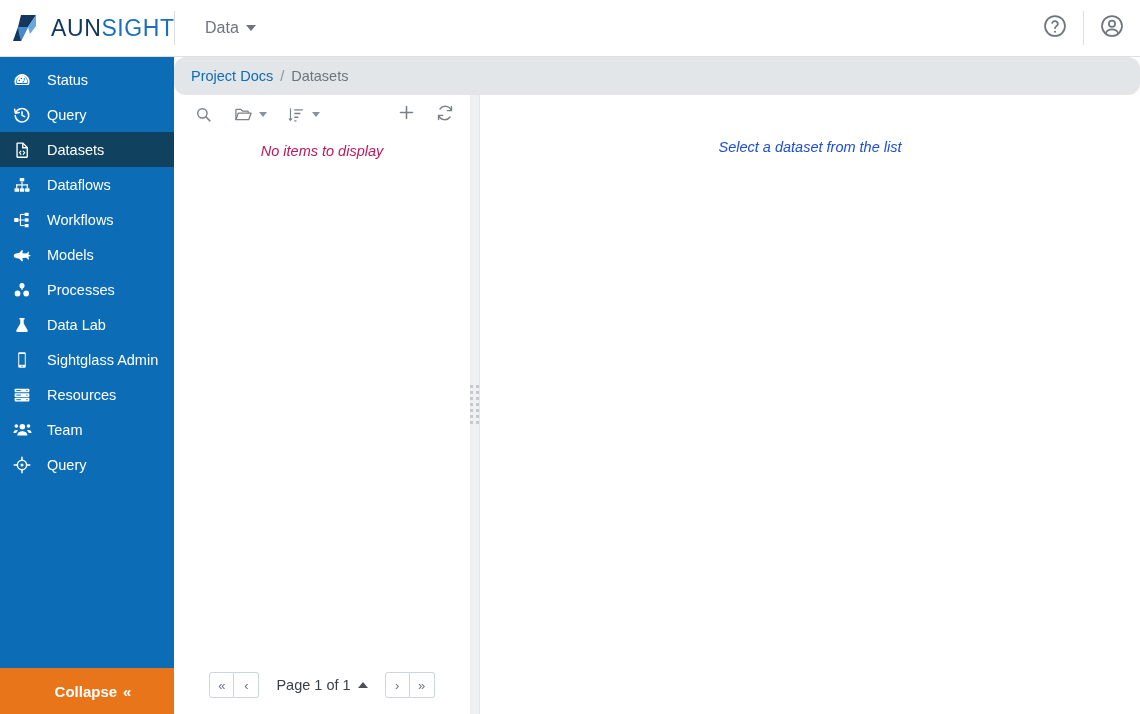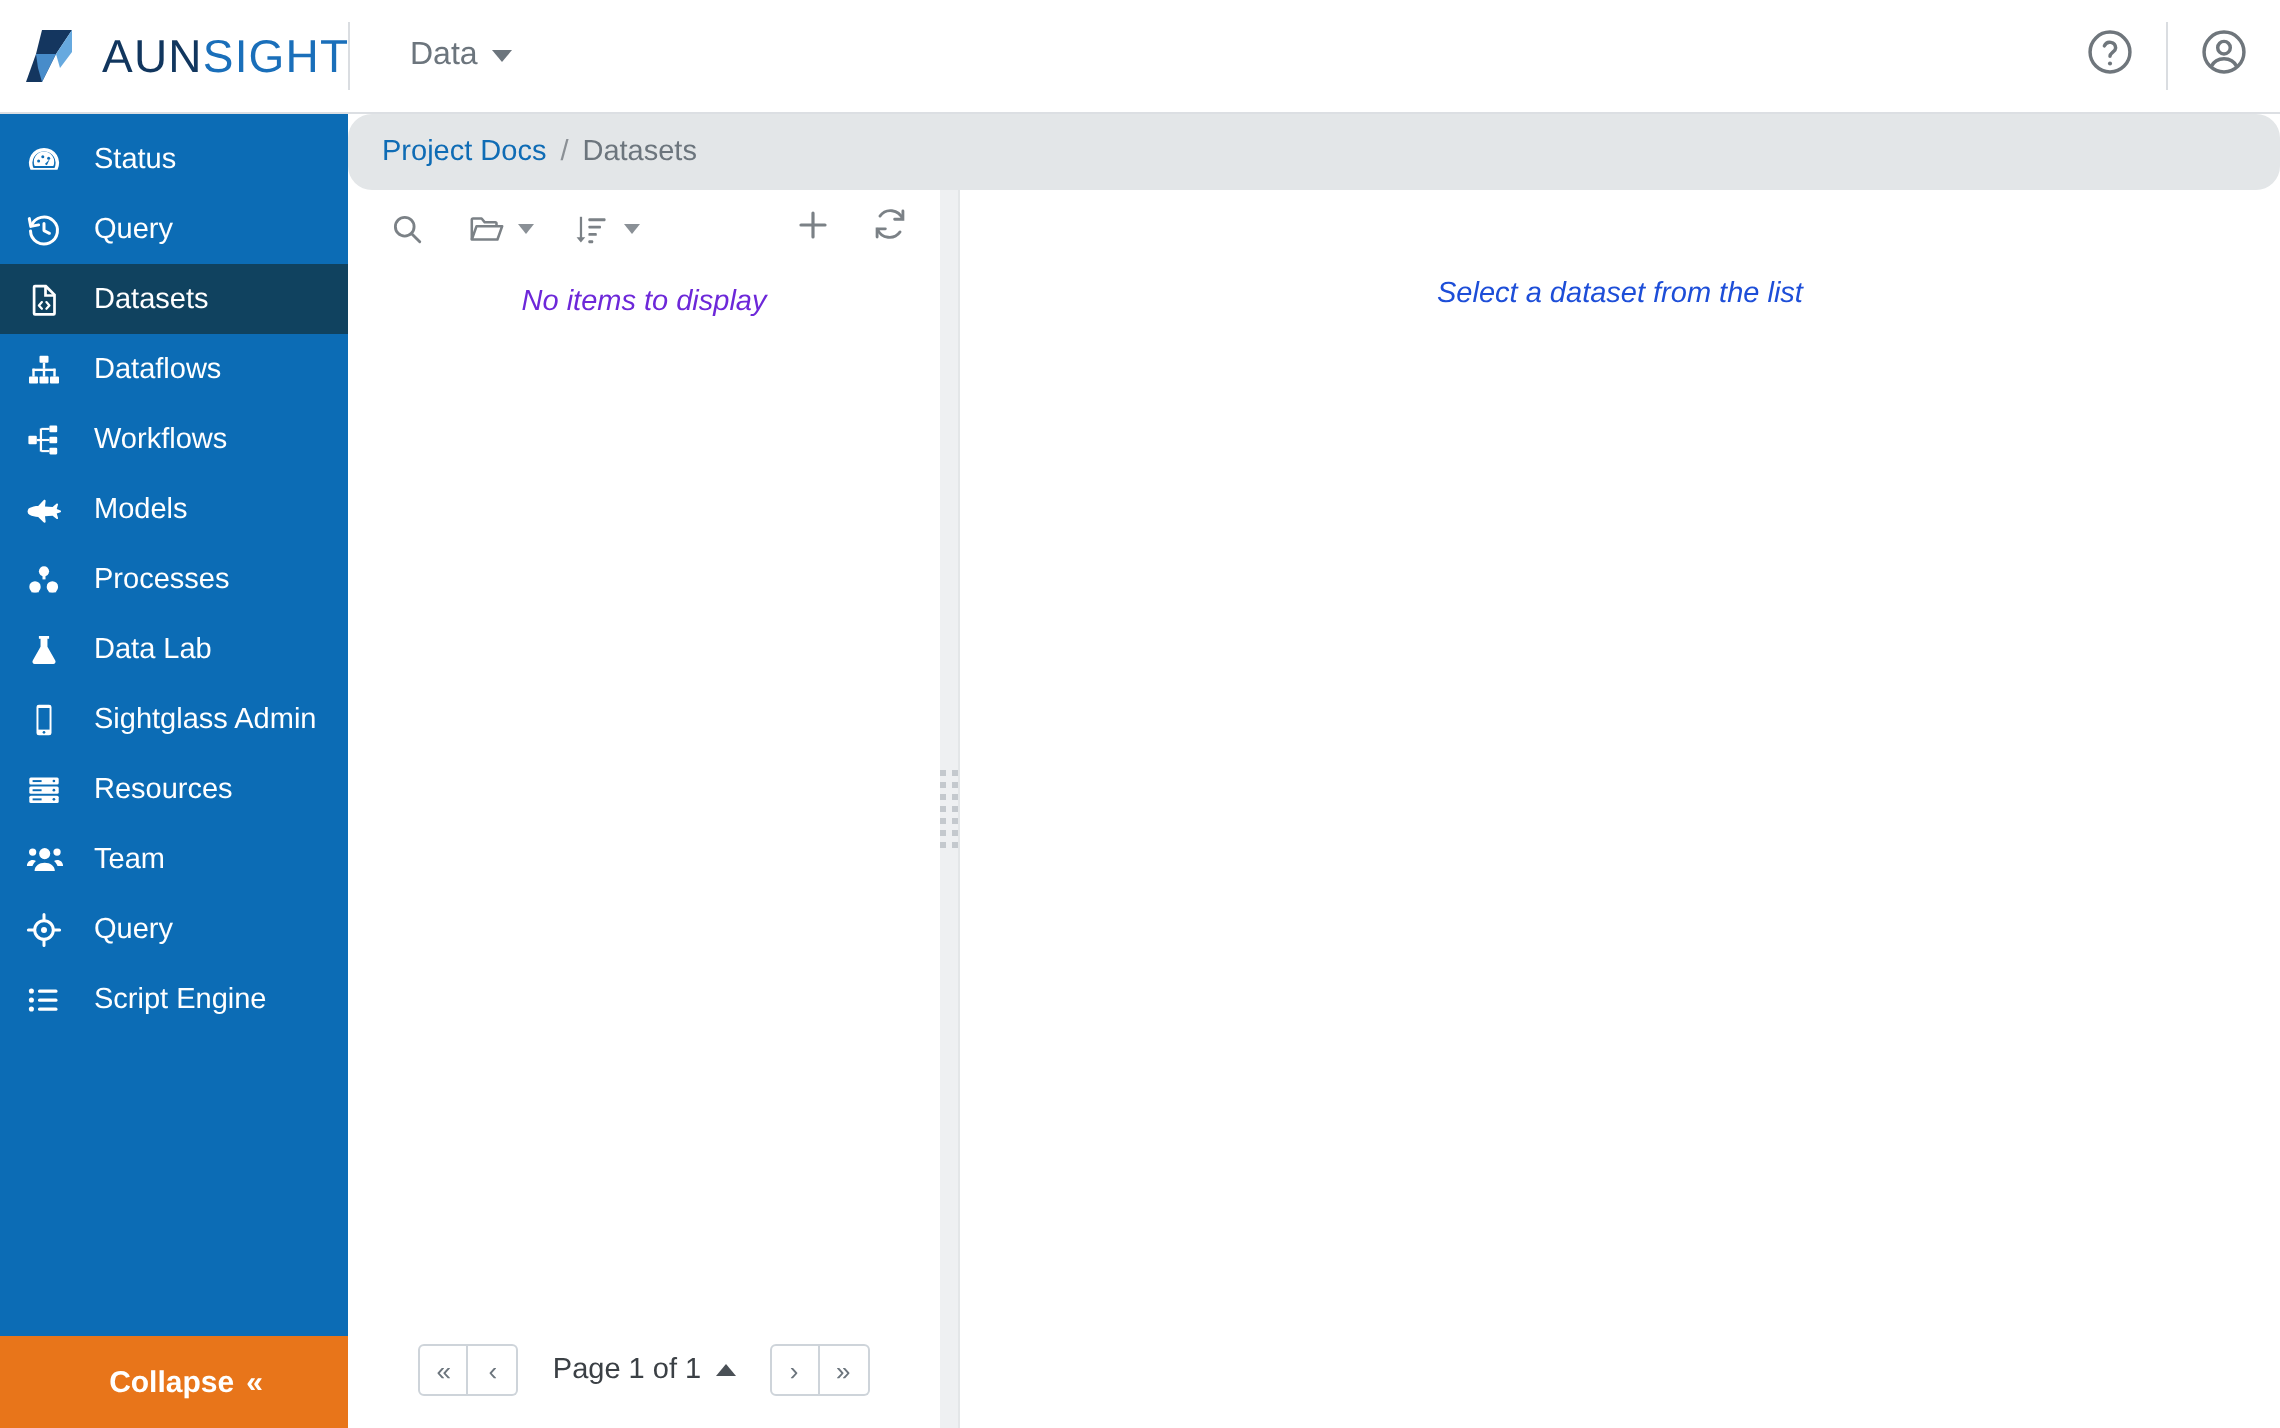--- a/index.html
+++ b/index.html
@@ -115,21 +115,21 @@
   .tb-caret {
     width: 0; height: 0; border-left: 4px solid transparent;
     border-right: 4px solid transparent; border-top: 5px solid #8a9096;
   }
   .tb-spacer { flex: 1 1 auto; }
 
   .list-body {
     flex: 1 1 auto; position: relative; padding-top: 9px;
   }
   .empty-msg {
-    text-align: center; font-style: italic; color: #6d28d9; font-size: 14.5px;
+    text-align: center; font-style: italic; color: #be185d; font-size: 14.5px;
   }
 
   .pager-wrap {
     height: 58px; display: flex; align-items: center; justify-content: center;
   }
   .pager { display: flex; align-items: center; }
   .pg-grp { display: flex; }
   .pg-btn {
     width: 25px; height: 26px; border: 1px solid #ced4da;
     background: #fff; color: #6c757d; font-size: 13px;
@@ -380,33 +380,20 @@
         <span class="nav-ico">
           <svg width="18" height="18" viewBox="0 0 24 24" fill="none" stroke="#fff" stroke-width="2">
             <circle cx="12" cy="12" r="6.2"></circle>
             <circle cx="12" cy="12" r="2" fill="#fff" stroke="none"></circle>
             <path d="M12 1.6v4M12 18.4v4M1.6 12h4M18.4 12h4" stroke-linecap="round"></path>
           </svg>
         </span>
         <span>Query</span>
       </div>
 
-      <div class="nav-item">
-        <span class="nav-ico">
-          <svg width="18" height="18" viewBox="0 0 24 24" fill="#fff">
-            <circle cx="3.6" cy="6" r="1.7"></circle>
-              <rect x="8" y="5" width="13" height="2.1" rx="1"></rect>
-            <circle cx="3.6" cy="12" r="1.7"></circle>
-              <rect x="8" y="11" width="13" height="2.1" rx="1"></rect>
-            <circle cx="3.6" cy="18" r="1.7"></circle>
-              <rect x="8" y="17" width="13" height="2.1" rx="1"></rect>
-          </svg>
-        </span>
-        <span>Script Engine</span>
-      </div>
 
     </div>
 
     <div class="collapse-btn">
       <span>Collapse</span>
       <span>«</span>
     </div>
   </div>
 
   <div class="crumbbar">

